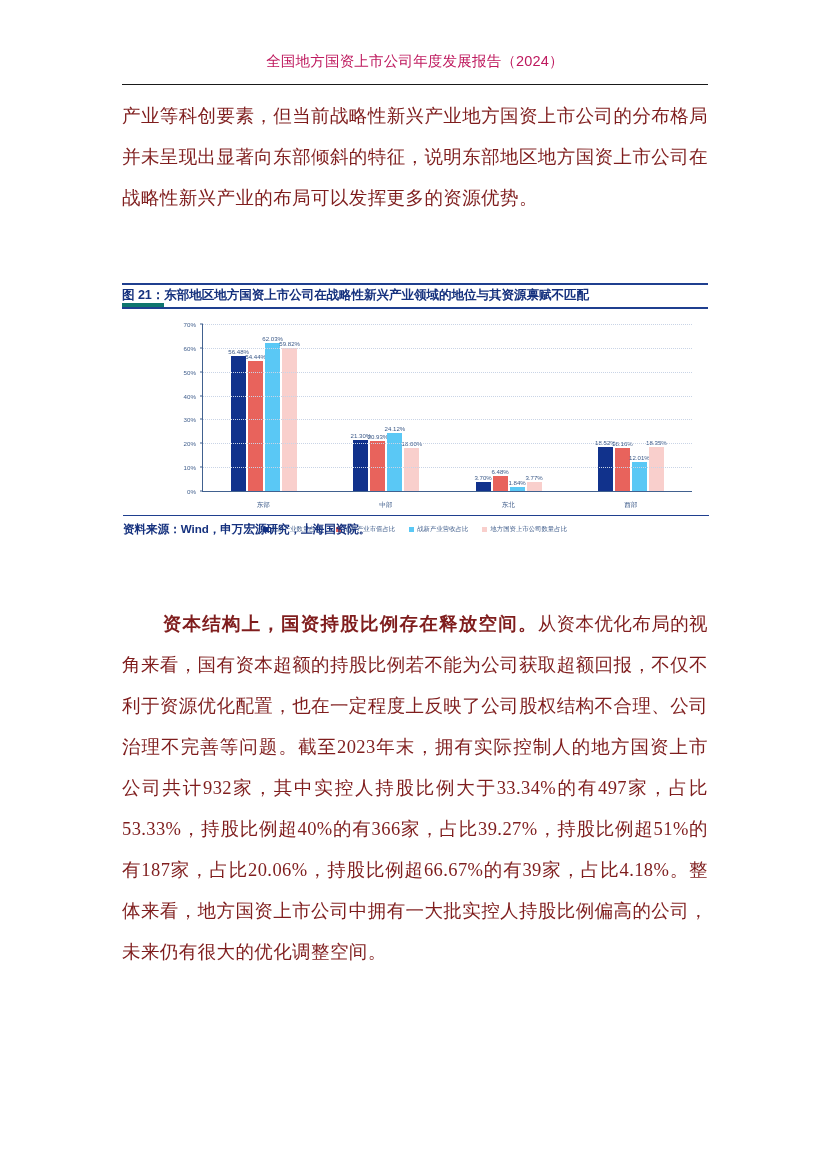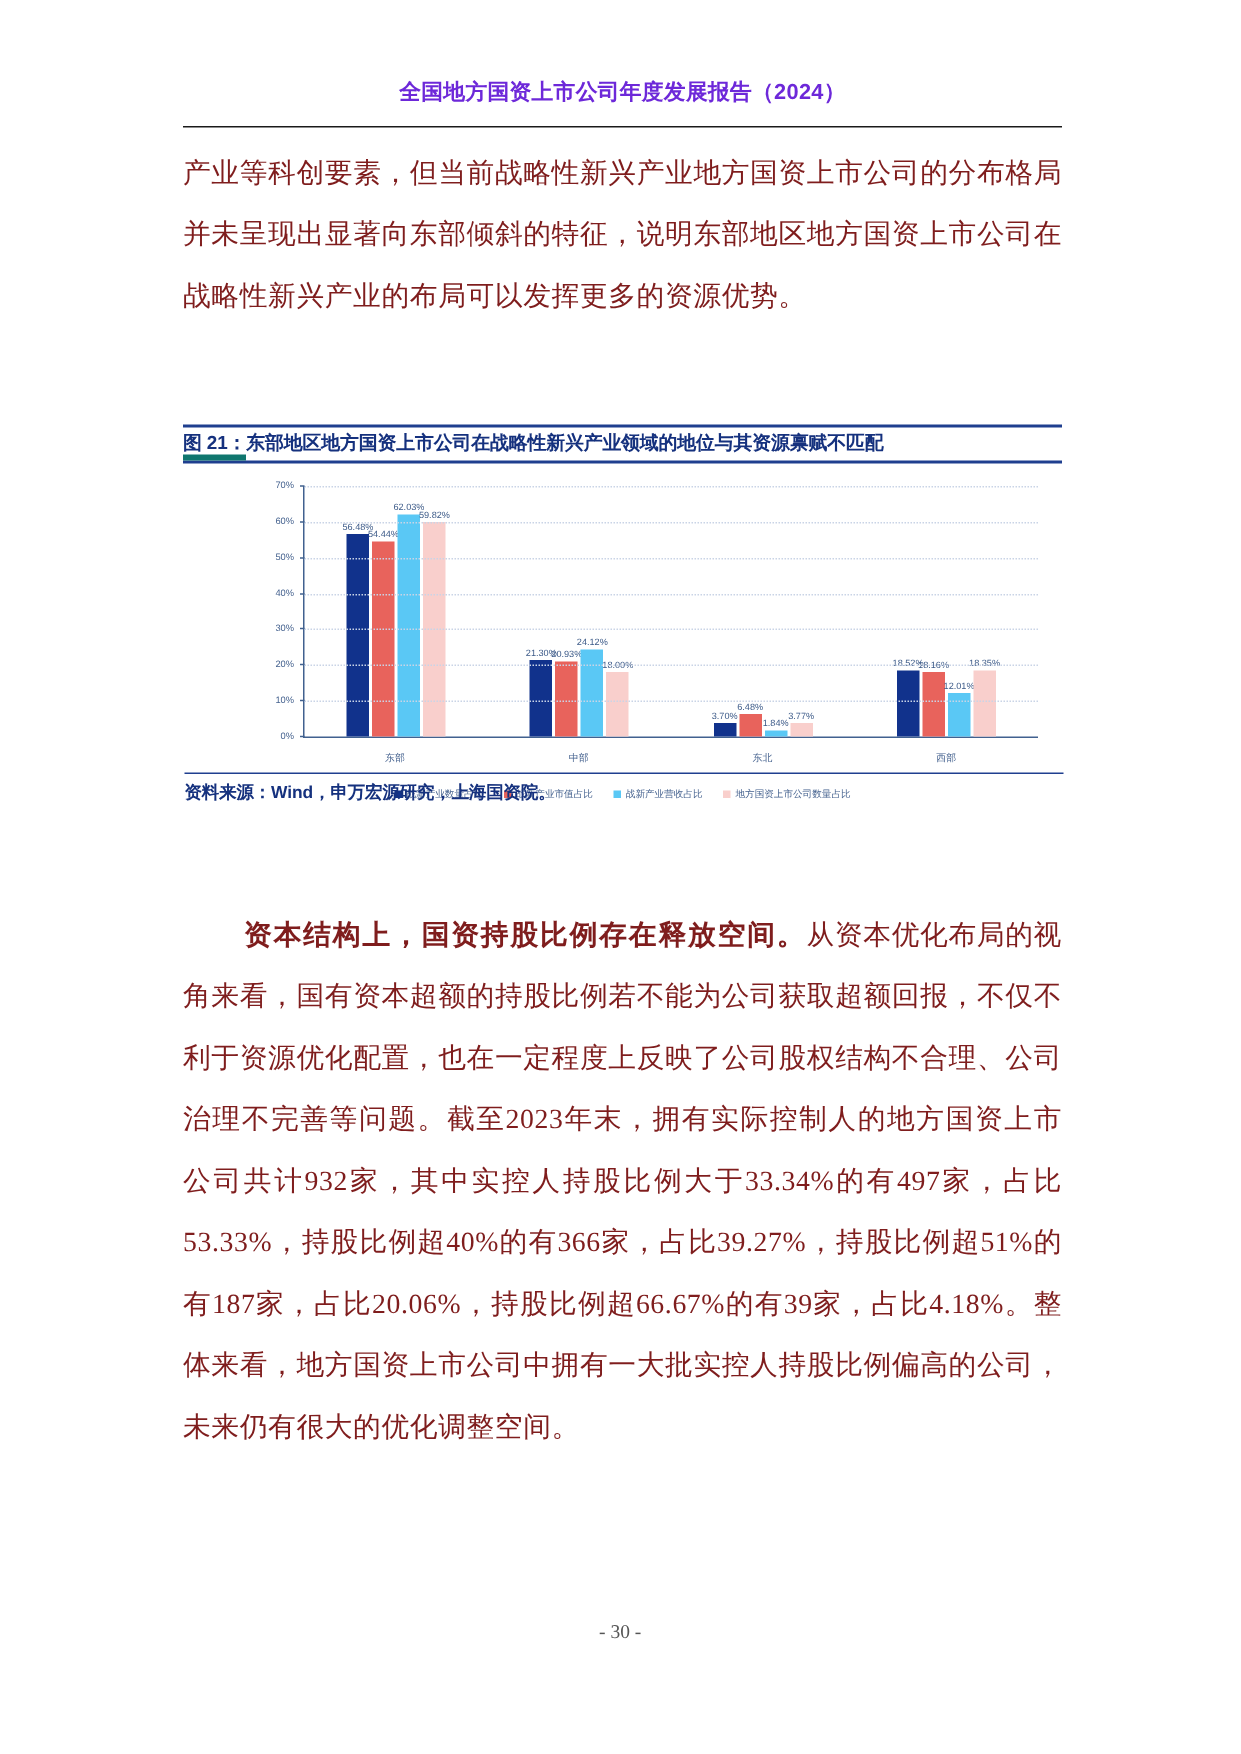--- a/index.html
+++ b/index.html
@@ -26,23 +26,23 @@
   
   .header {
     position: absolute;
     left: 122px;
     top: 52px;
     width: 586px;
     text-align: center;
   }
   .header-title {
     font-family: "Liberation Sans", "DejaVu Sans", sans-serif;
-    font-weight: bold;
+    font-weight: normal;
     font-size: 14.5px;
-    color: #6d28d9;
+    color: #be185d;
     letter-spacing: .2px;
     white-space: nowrap;
   }
   .header-rule {
     position: absolute;
     left: 122px;
     top: 84px;
     width: 586px;
     height: 0;
     border-top: 1.6px solid #1a1a1a;
@@ -365,17 +365,14 @@
 
   <div class="fig-foot">
     <div class="rule-above"></div>
     <div><span>资料来源：</span><span>Wind，申万宏源研究，上海国资院。</span></div>
   </div>
 
   <div class="body-block para-main">
     <span class="indent2"></span><span class="lead">资本结构上，国资持股比例存在释放空间。</span><span>从资本优化布局的视角来看，国有资本超额的持股比例若不能为公司获取超额回报，不仅不利于资源优化配置，也在一定程度上反映了公司股权结构不合理、公司治理不完善等问题。截至2023年末，拥有实际控制人的地方国资上市公司共计932家，其中实控人持股比例大于33.34%的有497家，占比53.33%，持股比例超40%的有366家，占比39.27%，持股比例超51%的有187家，占比20.06%，持股比例超66.67%的有39家，占比4.18%。整体来看，地方国资上市公司中拥有一大批实控人持股比例偏高的公司，未来仍有很大的优化调整空间。</span>
   </div>
 
-  <div class="footer">
-    <span>- 30 -</span>
-  </div>
 
 </div>
 
 </body></html>

